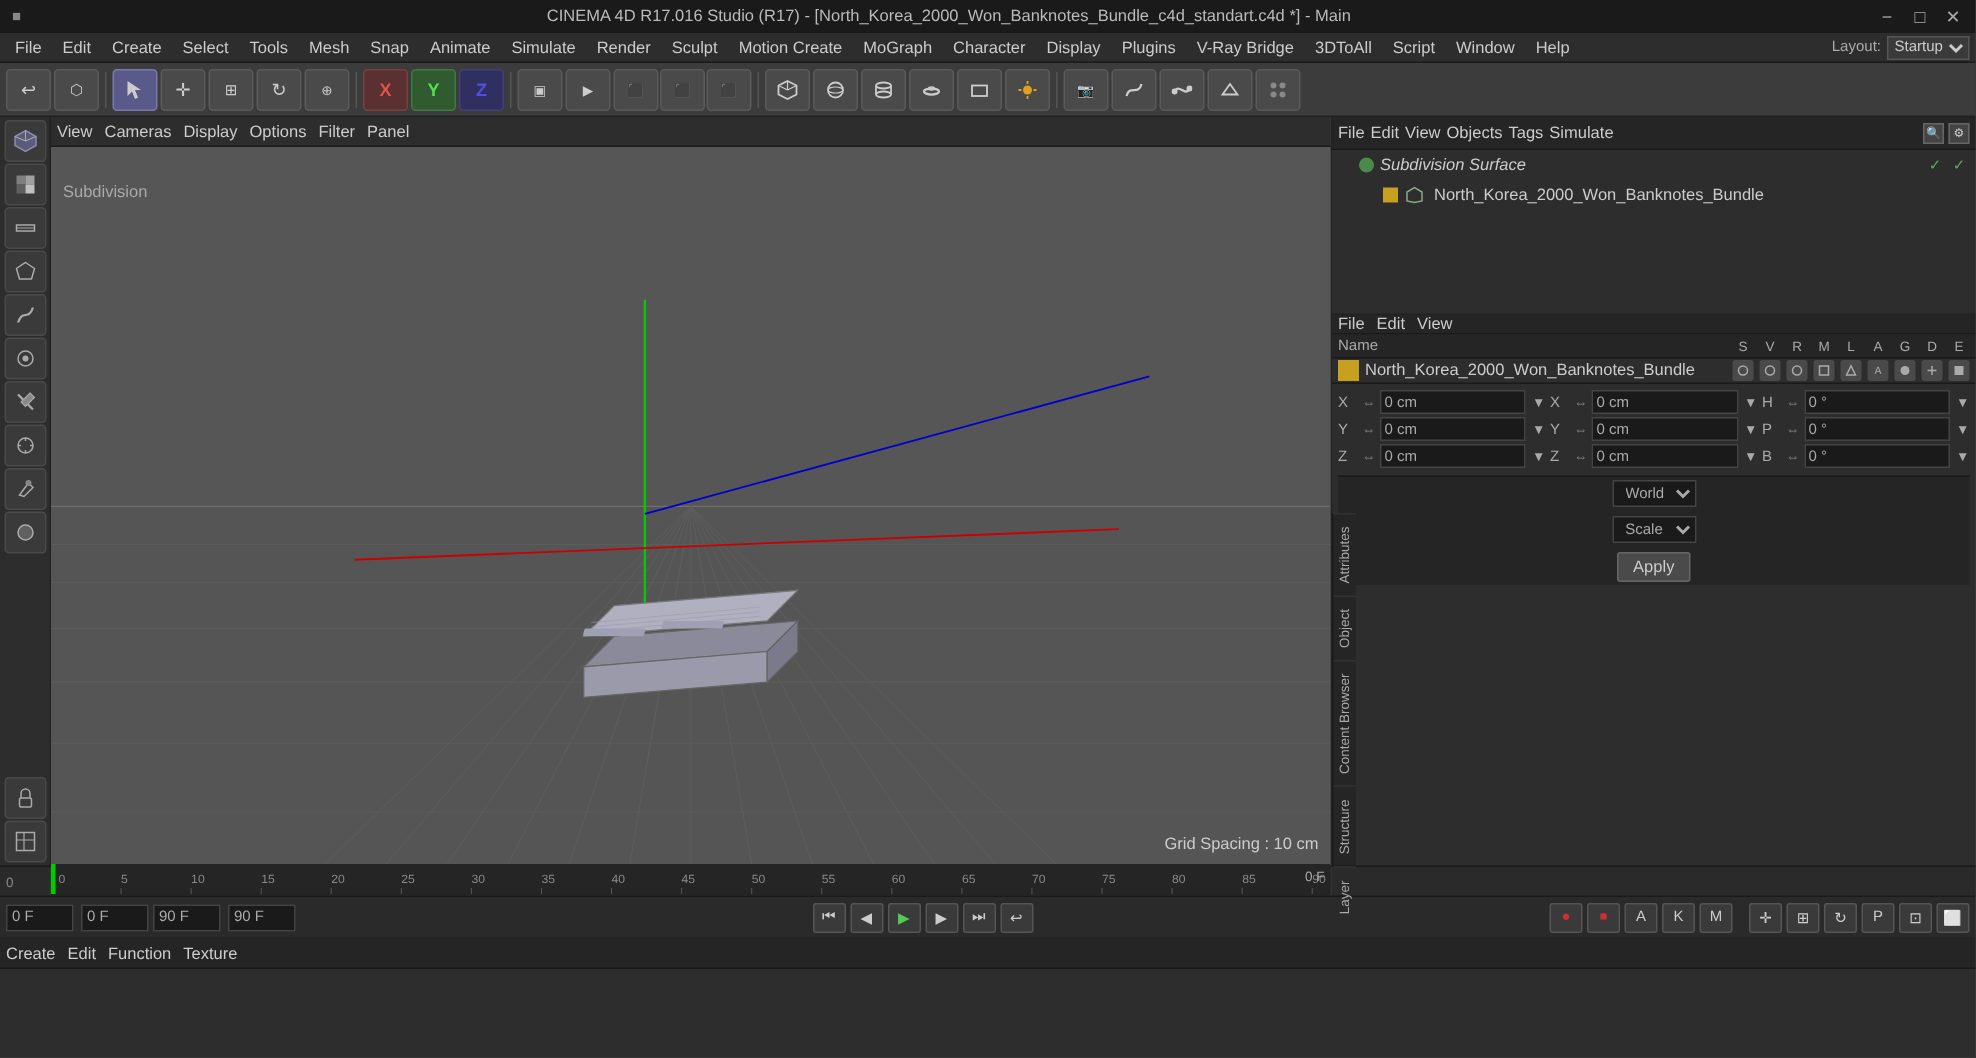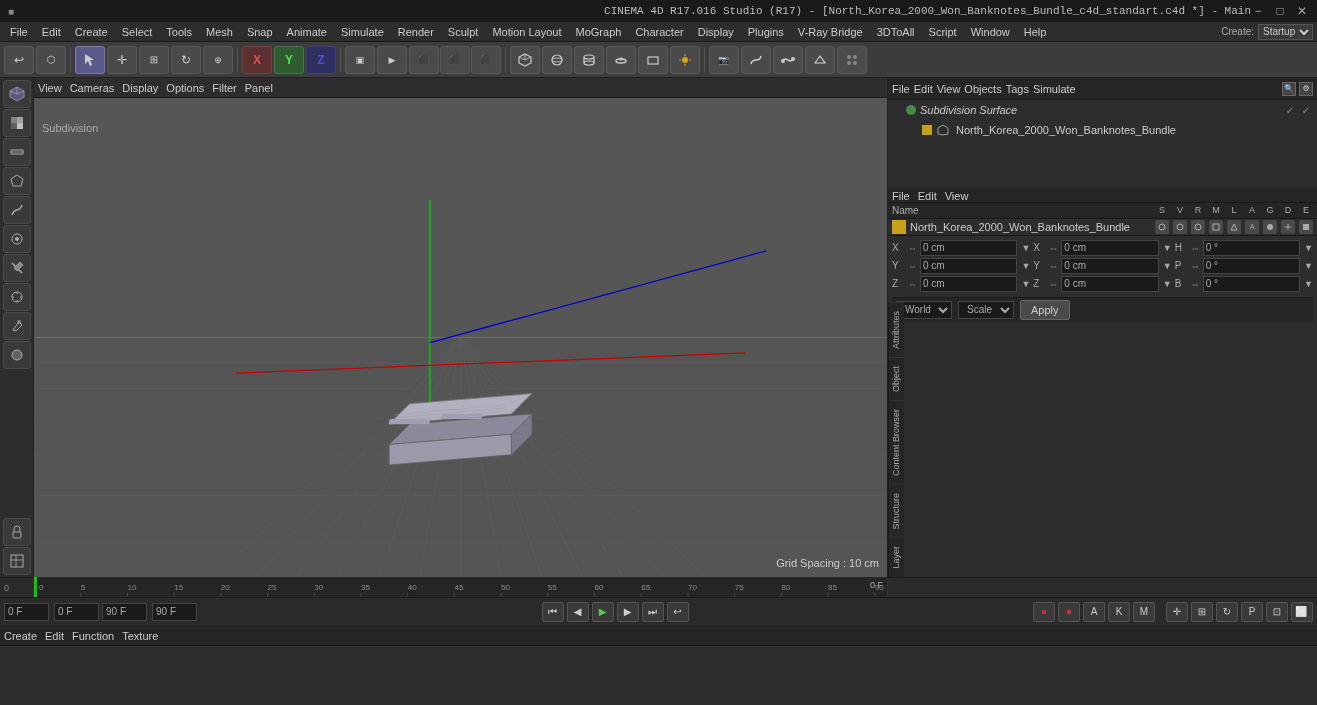--- a/index.html
+++ b/index.html
@@ -17,21 +17,21 @@
     #title-bar {
       background: #1a1a1a;
       height: 22px;
       display: flex;
       align-items: center;
       justify-content: space-between;
       padding: 0 8px;
       color: #bbb;
       font-size: 11px;
     }
-    #title-bar .title-text { flex: 1; text-align: right; font-family: Liberation Mono, monospace; }
+    #title-bar .title-text { flex: 1; text-align: center; }
     #title-bar .window-controls { display: flex; gap: 8px; }
     #title-bar .win-btn { width: 14px; height: 14px; display: flex; align-items: center; justify-content: center; color: #aaa; cursor: pointer; font-size: 12px; }
 
     
     #menu-bar {
       background: #2d2d2d;
       height: 20px;
       display: flex;
       align-items: center;
       padding: 0 4px;
@@ -332,20 +332,21 @@
     .coord-icon { color: #888; font-size: 9px; width: 10px; }
 
     
     #bottom-coords {
       display: flex;
       align-items: center;
       gap: 8px;
       padding: 2px 4px;
       background: #252525;
       border-top: 1px solid #1a1a1a;
+      flex-direction: column;
     }
     .bc-select {
       background: #1a1a1a;
       border: 1px solid #444;
       color: #aaa;
       font-size: 10px;
       height: 18px;
       padding: 0 4px;
     }
     .bc-apply {
@@ -396,32 +397,32 @@
   <div class="menu-item">Edit</div>
   <div class="menu-item">Create</div>
   <div class="menu-item">Select</div>
   <div class="menu-item">Tools</div>
   <div class="menu-item">Mesh</div>
   <div class="menu-item">Snap</div>
   <div class="menu-item">Animate</div>
   <div class="menu-item">Simulate</div>
   <div class="menu-item">Render</div>
   <div class="menu-item">Sculpt</div>
-  <div class="menu-item">Motion Layout</div>
+  <div class="menu-item">Motion Create</div>
   <div class="menu-item">MoGraph</div>
   <div class="menu-item">Character</div>
   <div class="menu-item">Display</div>
   <div class="menu-item">Plugins</div>
   <div class="menu-item">V-Ray Bridge</div>
   <div class="menu-item">3DToAll</div>
   <div class="menu-item">Script</div>
   <div class="menu-item">Window</div>
   <div class="menu-item">Help</div>
   <div style="margin-left:auto; display:flex; align-items:center; gap:4px;">
-    <span style="color:#aaa; font-size:10px;">Create:</span>
+    <span style="color:#aaa; font-size:10px;">Layout:</span>
     <select style="background:#3a3a3a; border:1px solid #555; color:#ccc; font-size:10px; height:16px;">
       <option>Startup</option>
     </select>
   </div>
 </div>
 
 <div id="main-toolbar">
   <div class="toolbar-btn" title="Undo">↩</div>
   <div class="toolbar-btn" title="Redo" style="font-size:10px;">⬡</div>
   <div class="toolbar-separator"></div>

